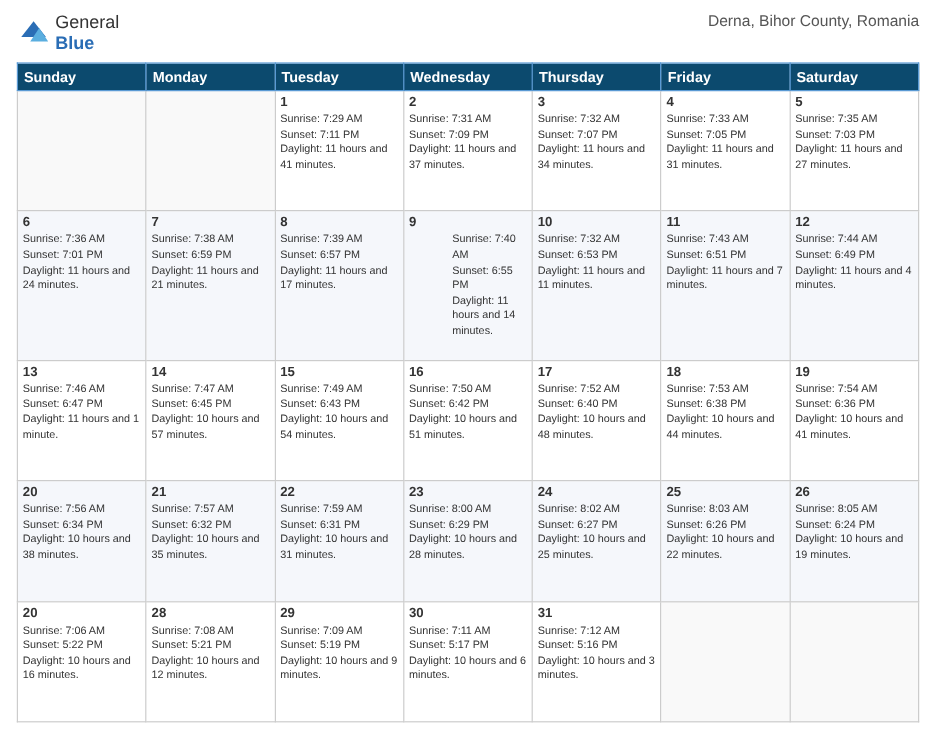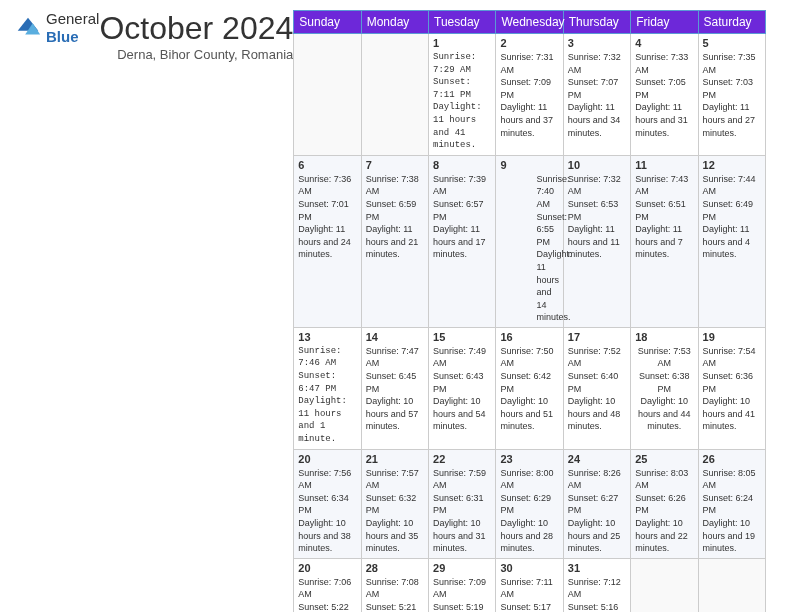--- a/index.html
+++ b/index.html
@@ -8,21 +8,21 @@
       background: #fff;
       width: 792px;
       height: 612px;
       overflow: hidden;
     }
     .page {
       width: 792px;
       height: 612px;
       padding: 10px 26px 10px 14px;
       display: flex;
-      flex-direction: row;
+      flex-direction: column;
     }
     .header {
       display: flex;
       justify-content: space-between;
       align-items: flex-start;
       margin-bottom: 6px;
     }
     .logo {
       display: flex;
       align-items: center;
@@ -56,26 +56,26 @@
       font-size: 13px;
       color: #555;
     }
     .calendar {
       flex: 1;
       border-collapse: collapse;
       width: 100%;
       table-layout: fixed;
     }
     .calendar thead tr th {
-      background: #6d28d9;
+      background: #0c4a6e;
       color: #fff;
       text-align: left;
       padding: 4px 5px;
       font-size: 12px;
-      font-weight: normal;
+      font-weight: bold;
       border: 1px solid #5a9ad4;
     }
     .calendar tbody tr td {
       border: 1px solid #ccc;
       vertical-align: top;
       padding: 3px 4px;
       font-size: 9.5px;
       color: #333;
       height: 88px;
       background: #fff;
@@ -107,21 +107,20 @@
       <svg class="logo-icon" viewBox="0 0 30 30" width="30" height="30">
         <polygon points="15,4 26,18 4,18" fill="#2a6db5"></polygon>
         <polygon points="20,10 28,22 12,22" fill="#5aaedf"></polygon>
       </svg>
       <div class="logo-text">
         <span class="general">General</span><br>
         <span class="blue">Blue</span>
       </div>
     </div>
     <div class="title-block">
-      <div class="month-title">October 2024</div>
       <div class="subtitle">Derna, Bihor County, Romania</div>
     </div>
   </div>
 
   <table class="calendar">
     <thead>
       <tr>
       <th>Sunday</th>
           <th>Monday</th>
           <th>Tuesday</th>
@@ -130,21 +129,21 @@
           <th>Friday</th>
           <th>Saturday</th>
         </tr>
     </thead>
     <tbody id="calendar-body">
     <tr>
           <td class="empty-cell"></td>
           <td class="empty-cell"></td>
           <td>
             <span class="day-number">1</span>
-            <div class="day-info" style="white-space: pre-line; font-family: Liberation Mono, monospace;">Sunrise: 7:29 AM
+            <div class="day-info" style="white-space: pre-line;">Sunrise: 7:29 AM
 Sunset: 7:11 PM
 Daylight: 11 hours and 41 minutes.</div>
           </td>
           <td>
             <span class="day-number">2</span>
             <div class="day-info" style="white-space: pre-line;">Sunrise: 7:31 AM
 Sunset: 7:09 PM
 Daylight: 11 hours and 37 minutes.</div>
           </td>
           <td>
@@ -206,21 +205,21 @@
           <td>
             <span class="day-number">12</span>
             <div class="day-info" style="white-space: pre-line;">Sunrise: 7:44 AM
 Sunset: 6:49 PM
 Daylight: 11 hours and 4 minutes.</div>
           </td>
         </tr>
         <tr>
           <td>
             <span class="day-number">13</span>
-            <div class="day-info" style="white-space: pre-line; font-family: Liberation Mono, monospace;">Sunrise: 7:46 AM
+            <div class="day-info" style="white-space: pre-line;">Sunrise: 7:46 AM
 Sunset: 6:47 PM
 Daylight: 11 hours and 1 minute.</div>
           </td>
           <td>
             <span class="day-number">14</span>
             <div class="day-info" style="white-space: pre-line;">Sunrise: 7:47 AM
 Sunset: 6:45 PM
 Daylight: 10 hours and 57 minutes.</div>
           </td>
           <td>
@@ -236,21 +235,21 @@
 Daylight: 10 hours and 51 minutes.</div>
           </td>
           <td>
             <span class="day-number">17</span>
             <div class="day-info" style="white-space: pre-line;">Sunrise: 7:52 AM
 Sunset: 6:40 PM
 Daylight: 10 hours and 48 minutes.</div>
           </td>
           <td>
             <span class="day-number">18</span>
-            <div class="day-info" style="white-space: pre-line; text-align: center;">Sunrise: 7:53 AM
+            <div class="day-info" style="white-space: pre-line;">Sunrise: 7:53 AM
 Sunset: 6:38 PM
 Daylight: 10 hours and 44 minutes.</div>
           </td>
           <td>
             <span class="day-number">19</span>
             <div class="day-info" style="white-space: pre-line;">Sunrise: 7:54 AM
 Sunset: 6:36 PM
 Daylight: 10 hours and 41 minutes.</div>
           </td>
         </tr>
@@ -274,21 +273,21 @@
 Daylight: 10 hours and 31 minutes.</div>
           </td>
           <td>
             <span class="day-number">23</span>
             <div class="day-info" style="white-space: pre-line;">Sunrise: 8:00 AM
 Sunset: 6:29 PM
 Daylight: 10 hours and 28 minutes.</div>
           </td>
           <td>
             <span class="day-number">24</span>
-            <div class="day-info" style="white-space: pre-line;">Sunrise: 8:26 AM
+            <div class="day-info" style="white-space: pre-line;">Sunrise: 8:02 AM
 Sunset: 6:27 PM
 Daylight: 10 hours and 25 minutes.</div>
           </td>
           <td>
             <span class="day-number">25</span>
             <div class="day-info" style="white-space: pre-line;">Sunrise: 8:03 AM
 Sunset: 6:26 PM
 Daylight: 10 hours and 22 minutes.</div>
           </td>
           <td>

